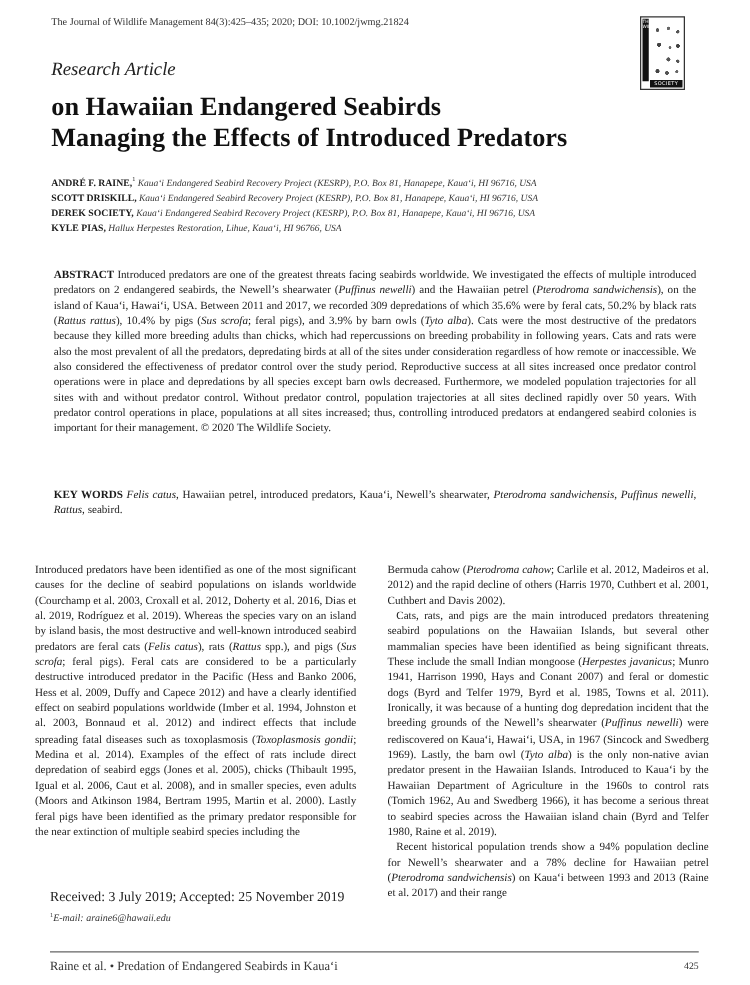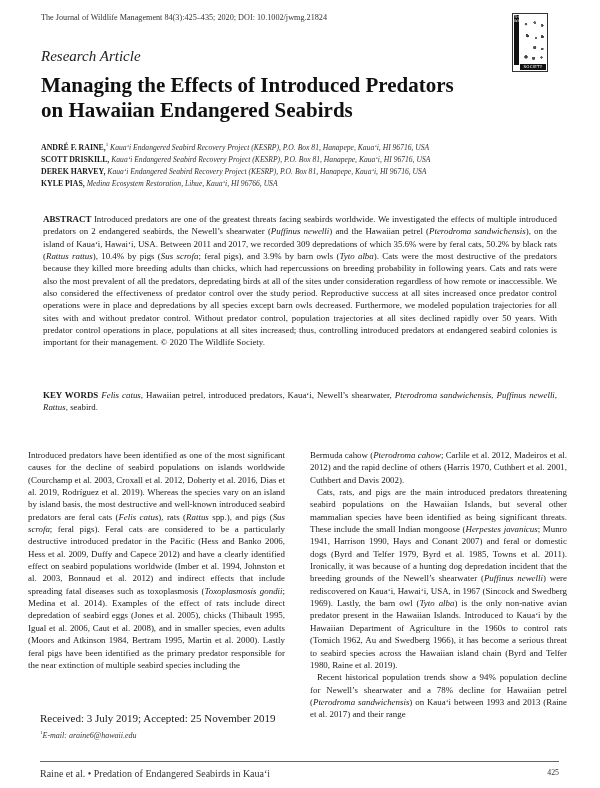--- a/index.html
+++ b/index.html
@@ -62,29 +62,29 @@
   <div class="spine">
       <span>THE WILDLIFE</span>
     </div>
   <div class="figs"></div>
   <div class="bar">SOCIETY</div>
 </div>
 
 <div class="abs article-type">Research Article</div>
 
 <div class="abs title">
+  <div>on Hawaiian Endangered Seabirds</div>
   <div>Managing the Effects of Introduced Predators</div>
-  <div>on Hawaiian Endangered Seabirds</div>
 </div>
 
 <div class="abs authors" id="authors">
     <div><span class="name">ANDRÉ F. RAINE,</span><sup>1</sup> <span class="aff">Kaua‘i Endangered Seabird Recovery Project (KESRP), P.O. Box 81, Hanapepe, Kaua‘i, HI 96716, USA</span></div>
     <div><span class="name">SCOTT DRISKILL,</span> <span class="aff">Kaua‘i Endangered Seabird Recovery Project (KESRP), P.O. Box 81, Hanapepe, Kaua‘i, HI 96716, USA</span></div>
-    <div><span class="name">DEREK HARVEY,</span> <span class="aff">Kaua‘i Endangered Seabird Recovery Project (KESRP), P.O. Box 81, Hanapepe, Kaua‘i, HI 96716, USA</span></div>
-    <div><span class="name">KYLE PIAS,</span> <span class="aff">Medina Ecosystem Restoration, Lihue, Kaua‘i, HI 96766, USA</span></div>
+    <div><span class="name">DEREK SOCIETY,</span> <span class="aff">Kaua‘i Endangered Seabird Recovery Project (KESRP), P.O. Box 81, Hanapepe, Kaua‘i, HI 96716, USA</span></div>
+    <div><span class="name">KYLE PIAS,</span> <span class="aff">Hallux Herpestes Restoration, Lihue, Kaua‘i, HI 96766, USA</span></div>
   </div>
 
 <div class="abs abstract">
   <span class="label">ABSTRACT</span><span><span> Introduced predators are one of the greatest threats facing seabirds worldwide. We investigated the effects of multiple introduced predators on 2 endangered seabirds, the Newell’s shearwater (</span><i>Puffinus newelli</i><span>) and the Hawaiian petrel (</span><i>Pterodroma sandwichensis</i><span>), on the island of Kaua‘i, Hawai‘i, USA. Between 2011 and 2017, we recorded 309 depredations of which 35.6% were by feral cats, 50.2% by black rats (</span><i>Rattus rattus</i><span>), 10.4% by pigs (</span><i>Sus scrofa</i><span>; feral pigs), and 3.9% by barn owls (</span><i>Tyto alba</i><span>). Cats were the most destructive of the predators because they killed more breeding adults than chicks, which had repercussions on breeding probability in following years. Cats and rats were also the most prevalent of all the predators, depredating birds at all of the sites under consideration regardless of how remote or inaccessible. We also considered the effectiveness of predator control over the study period. Reproductive success at all sites increased once predator control operations were in place and depredations by all species except barn owls decreased. Furthermore, we modeled population trajectories for all sites with and without predator control. Without predator control, population trajectories at all sites declined rapidly over 50 years. With predator control operations in place, populations at all sites increased; thus, controlling introduced predators at endangered seabird colonies is important for their management. © 2020 The Wildlife Society.</span></span>
 </div>
 
 <div class="abs keywords">
   <span class="label">KEY WORDS</span><span><span> </span><i>Felis catus</i><span>, Hawaiian petrel, introduced predators, Kaua‘i, Newell’s shearwater, </span><i>Pterodroma sandwichensis</i><span>, </span><i>Puffinus newelli</i><span>, </span><i>Rattus</i><span>, seabird.</span></span>
 </div>
 

